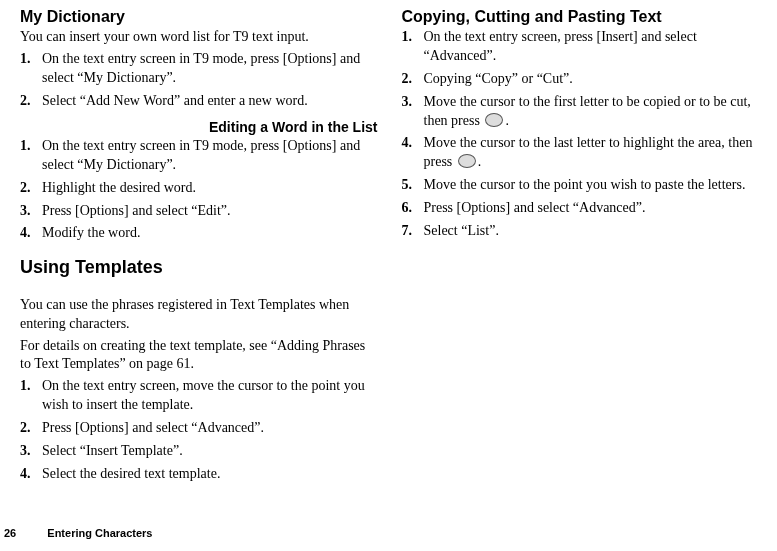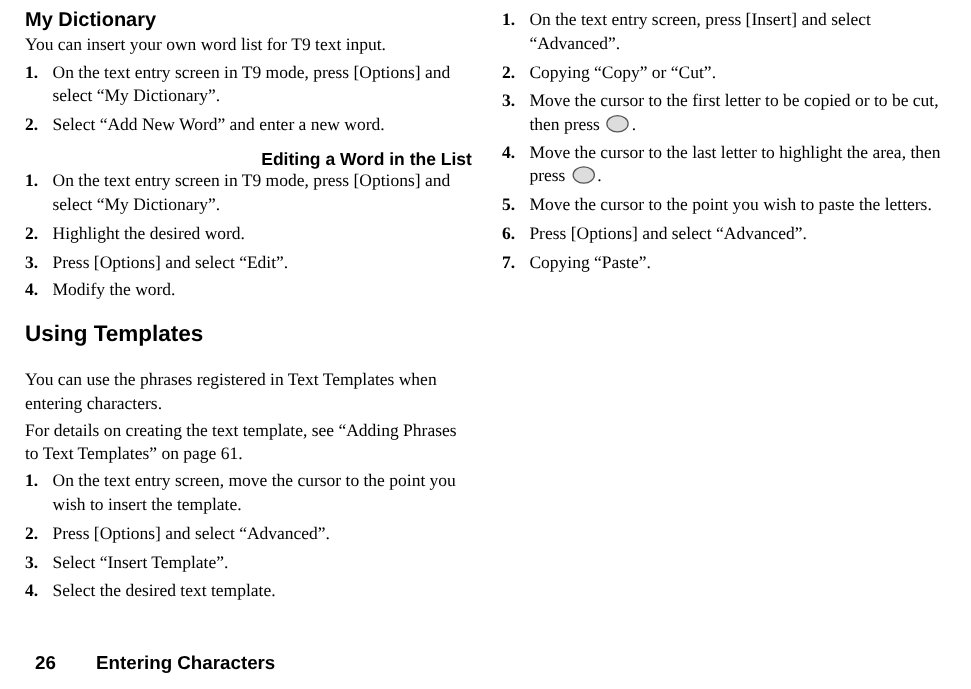--- a/index.html
+++ b/index.html
@@ -73,23 +73,23 @@
       height: 14px;
       border: 1.5px solid #555;
       border-radius: 50%;
       background: #ddd;
       vertical-align: -2px;
       margin: 0 2px;
     }
     .footer {
       position: absolute;
       bottom: 12px;
-      left: 28px;
-      font-family: Arial, Helvetica, sans-serif;
-      font-size: 15px;
+      left: 4px;
+      font-family: Arial, Helvetica, sans-serif;
+      font-size: 11px;
     }
     .footer .page-num {
       font-weight: bold;
       margin-right: 28px;
     }
     .footer .section-name {
       font-weight: bold;
     }
   </style>
 </head>
@@ -150,20 +150,21 @@
       <li>
         <span class="step-num">4.</span>
         <span class="step-text">Select the desired text template.</span>
       </li>
     </ol>
 
   </div>
 
   <div class="column">
 
+    <div class="heading-bold">Copying, Cutting and Pasting Text</div>
     <ol>
       <li>
         <span class="step-num">1.</span>
         <span class="step-text">On the text entry screen, press [Insert] and select “Advanced”.</span>
       </li>
       <li>
         <span class="step-num">2.</span>
         <span class="step-text">Copying “Copy” or “Cut”.</span>
       </li>
       <li>
@@ -177,21 +178,21 @@
       <li>
         <span class="step-num">5.</span>
         <span class="step-text">Move the cursor to the point you wish to paste the letters.</span>
       </li>
       <li>
         <span class="step-num">6.</span>
         <span class="step-text">Press [Options] and select “Advanced”.</span>
       </li>
       <li>
         <span class="step-num">7.</span>
-        <span class="step-text">Copying “Paste”.</span>
+        <span class="step-text">Select “List”.</span>
       </li>
     </ol>
 
   </div>
 </div>
 
 <div class="footer">
   <span class="page-num">26</span>
   <span class="section-name">Entering Characters</span>
 </div>

